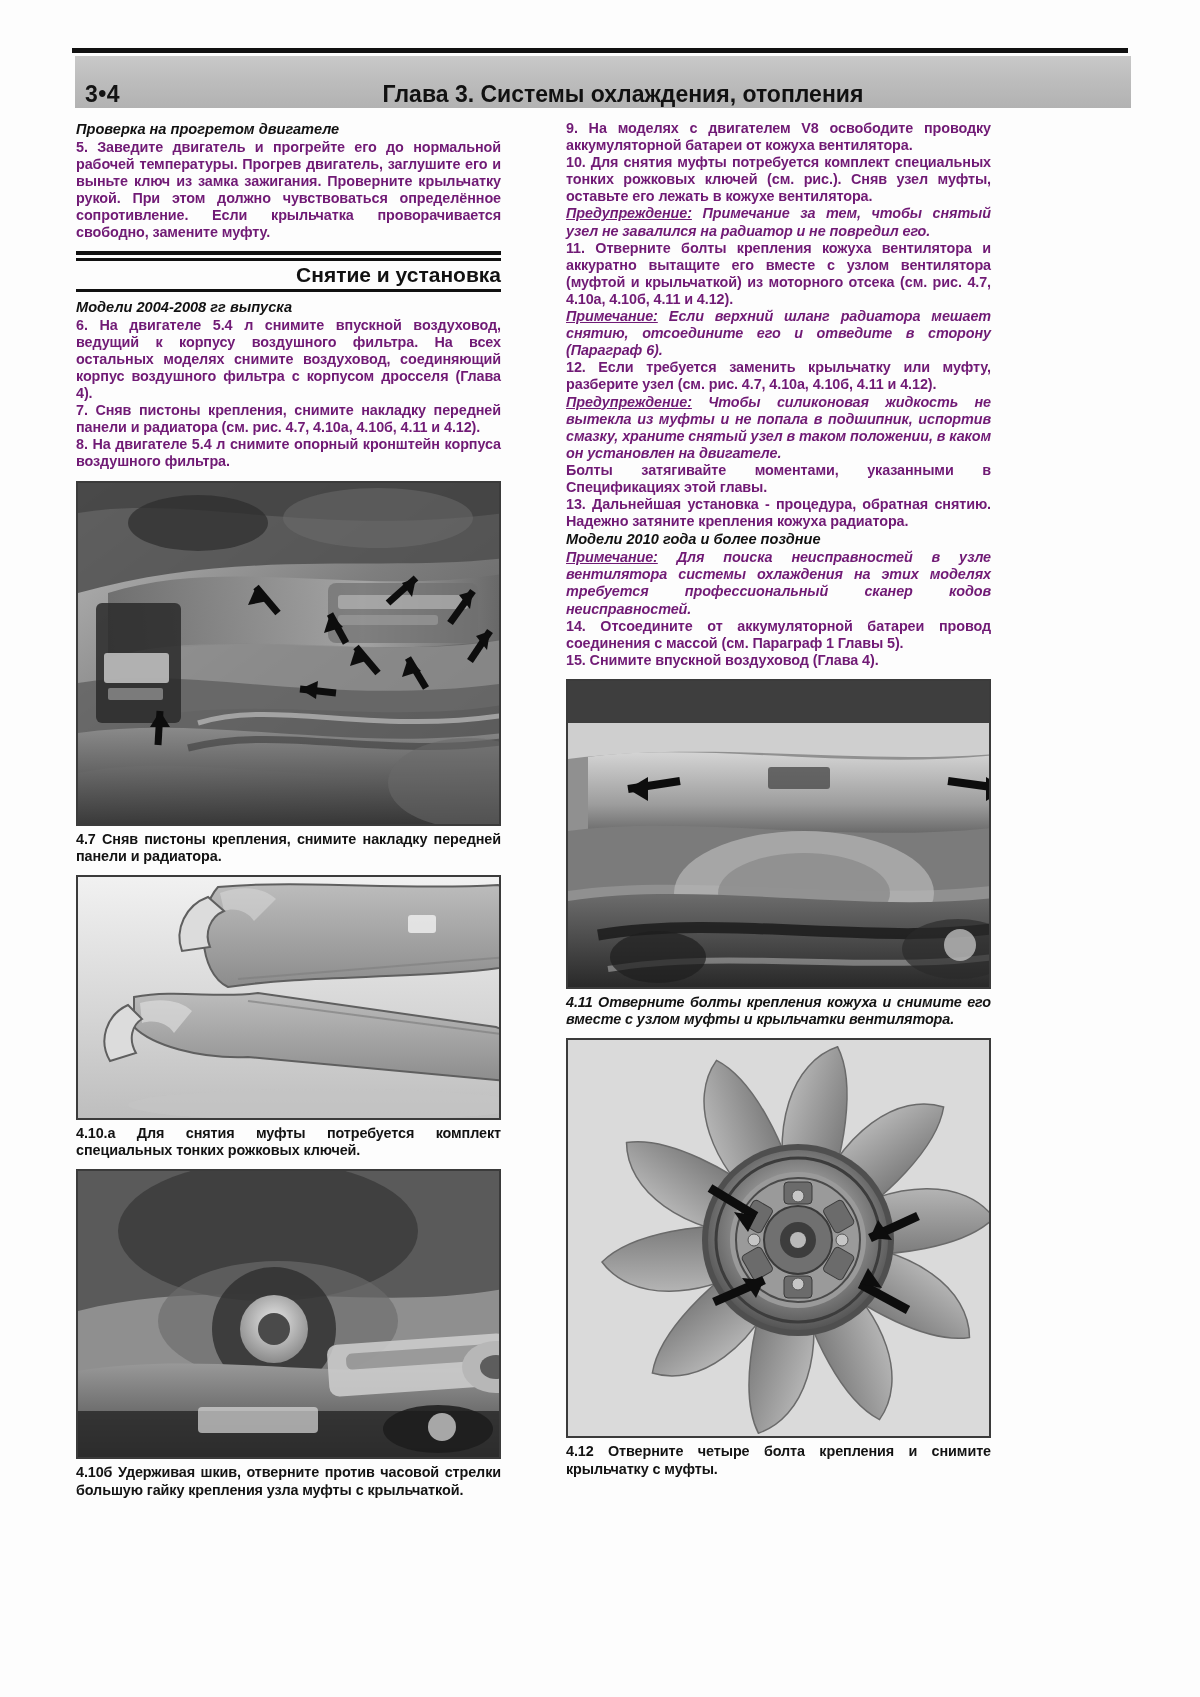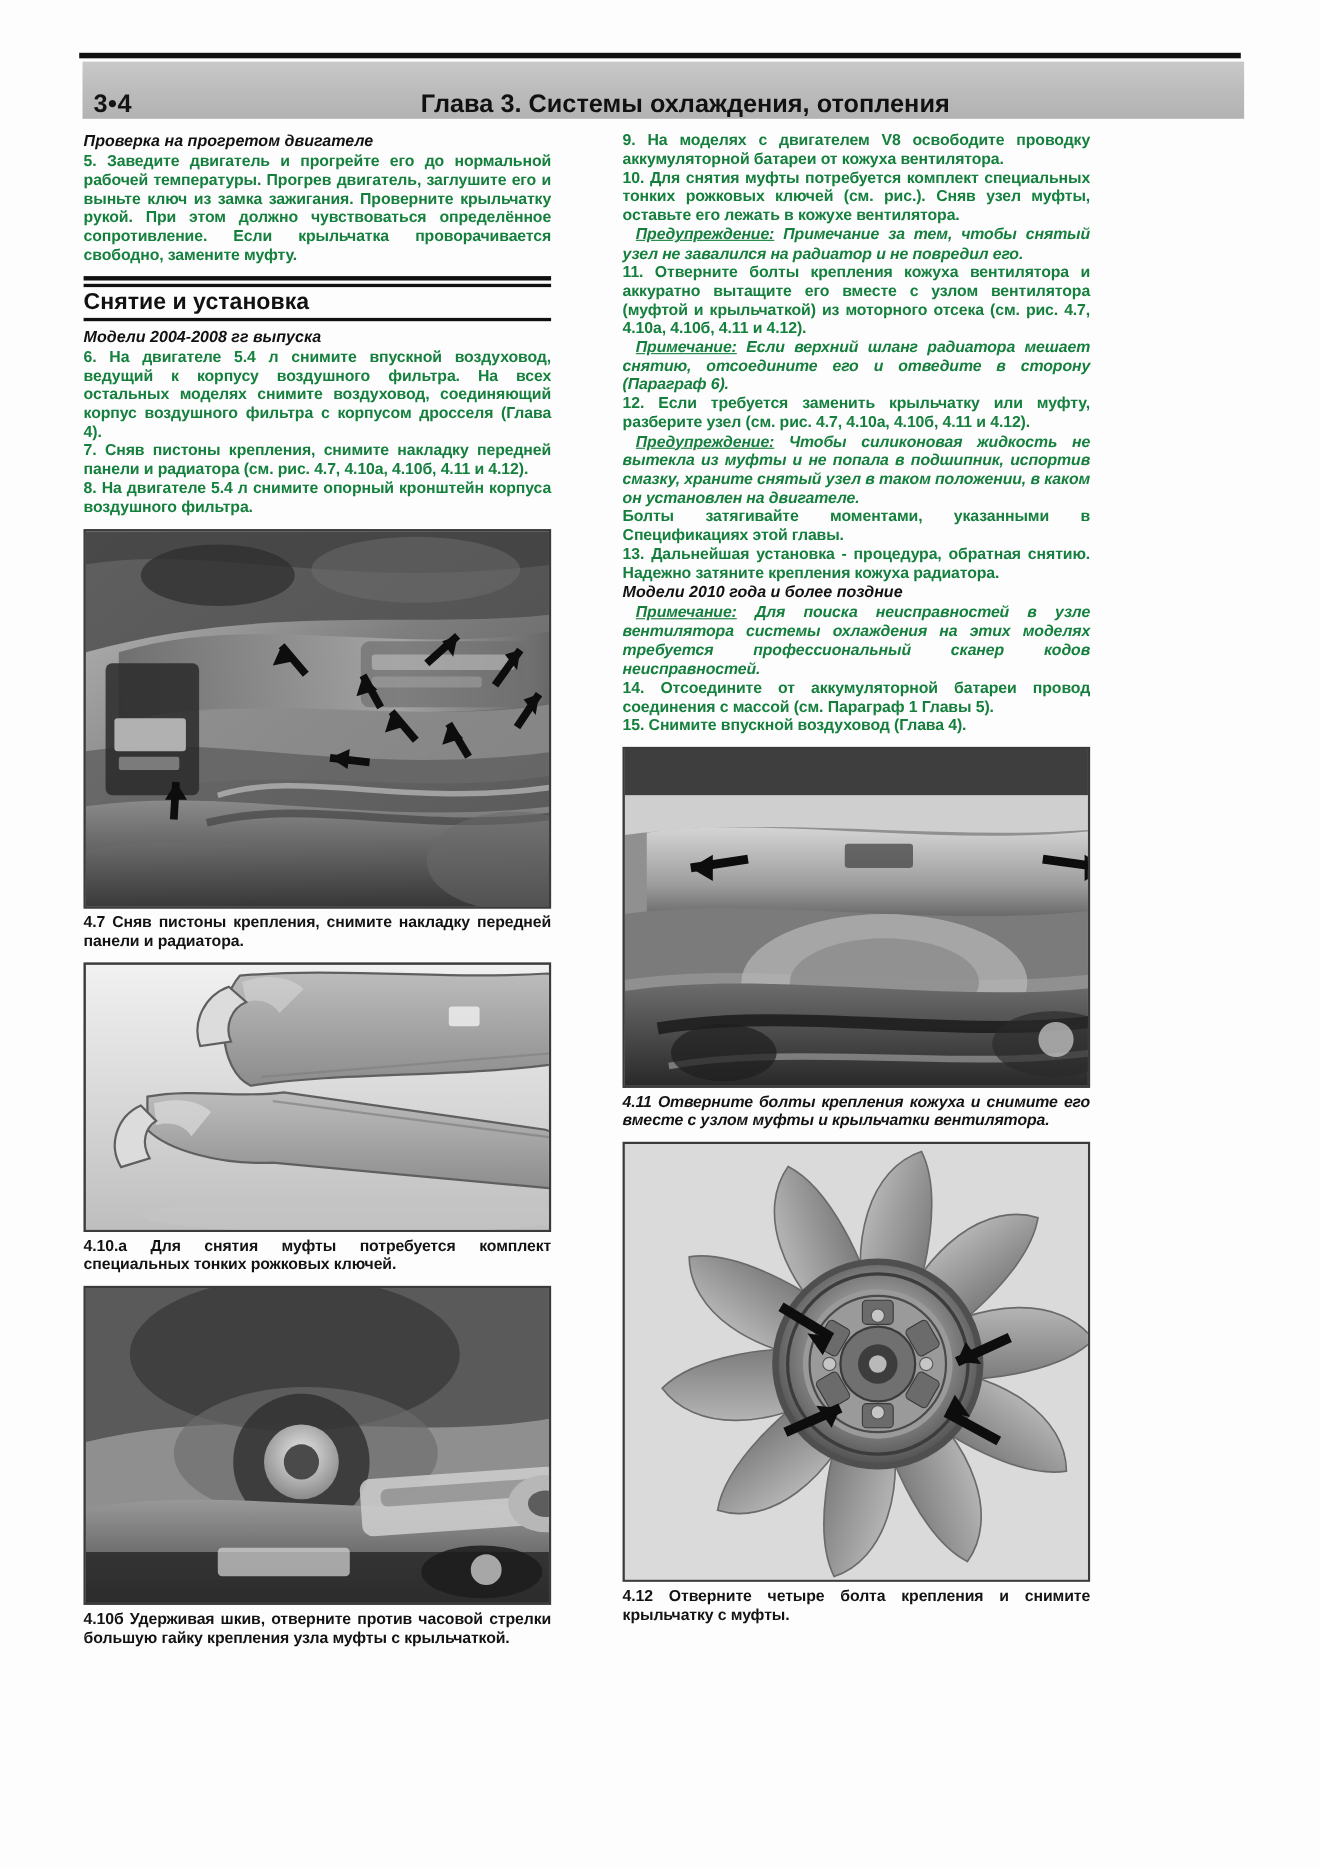--- a/index.html
+++ b/index.html
@@ -60,54 +60,53 @@
     width: 425px;
   }
   .col-left  { left: 76px; }
   .col-right { left: 566px; }
 
   
   p.body {
     margin: 0 0 0 0;
     font-size: 14.4px;
     line-height: 17.1px;
-    color: #15803d;
+    color: #701a75;
     text-align: justify;
     font-weight: 600;
     letter-spacing: -0.1px;
     font-stretch: condensed;
   }
   .sub-head {
     font-size: 14.6px;
     font-weight: bold;
     font-style: italic;
     color: #111;
     line-height: 18px;
     margin: 0 0 1px 0;
   }
   .note {
     font-style: italic;
     font-weight: 600;
   }
   .note u {
     text-decoration: underline;
     font-style: italic;
-    margin-left: 12px;
   }
 
   
   .section-head {
     margin: 9px 0 6px 0;
   }
   .section-head .rule-thick {
     height: 4px; background: #111;
   }
   .section-head .rule-gap { height: 3px; }
   .section-head .title {
-    text-align: left;
+    text-align: right;
     font-size: 21px;
     font-weight: bold;
     color: #111;
     padding: 2px 0 3px 0;
     line-height: 1.1;
   }
   .section-head .rule-thin {
     height: 3px; background: #111;
   }
 

